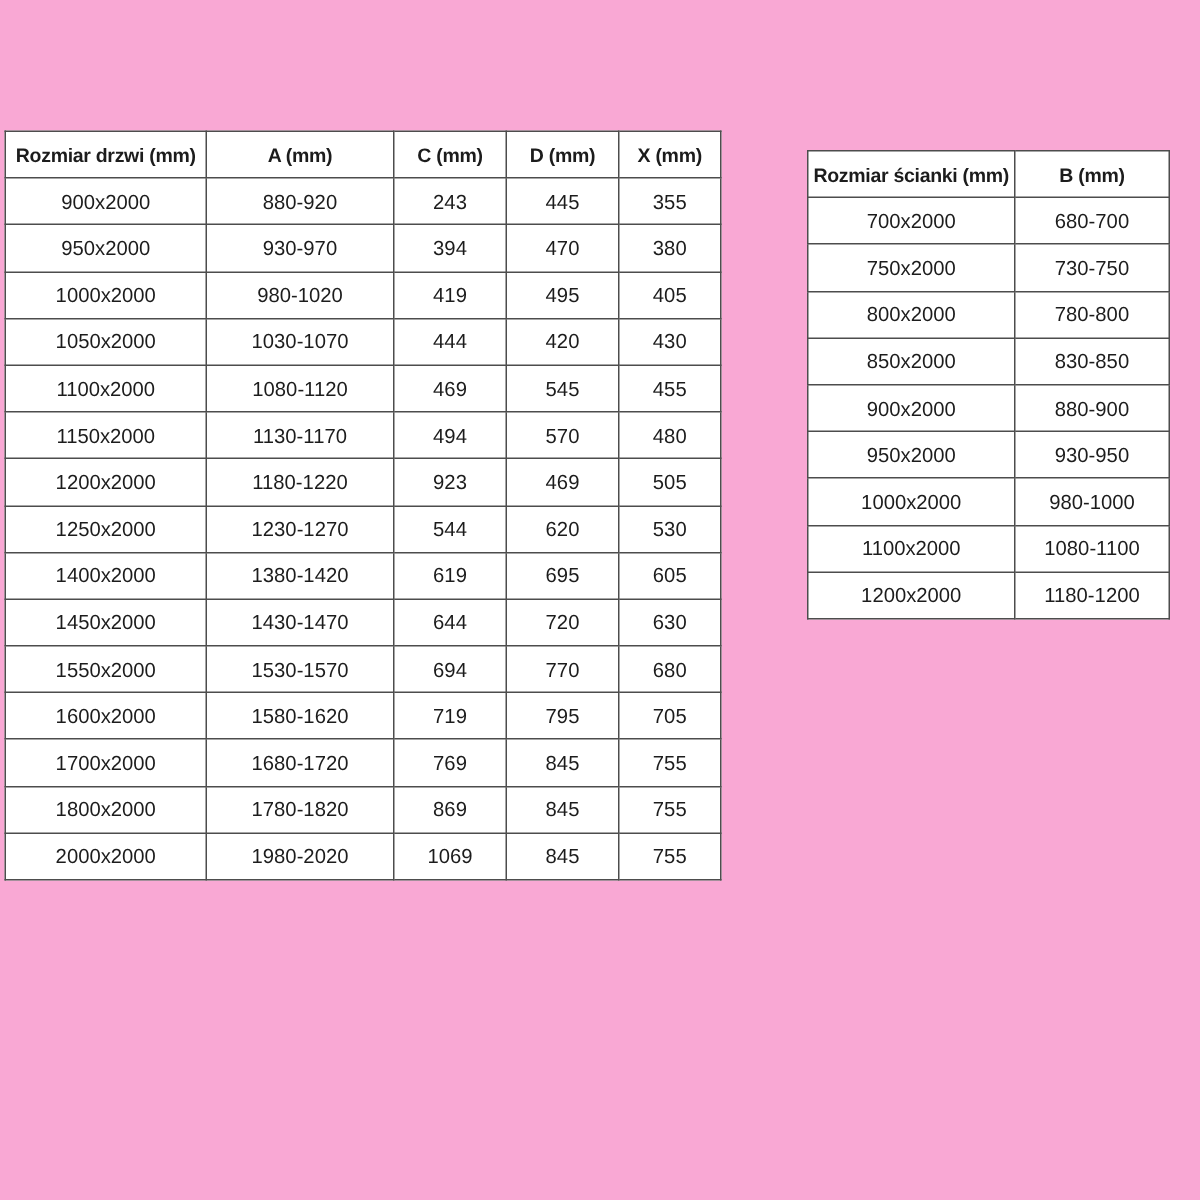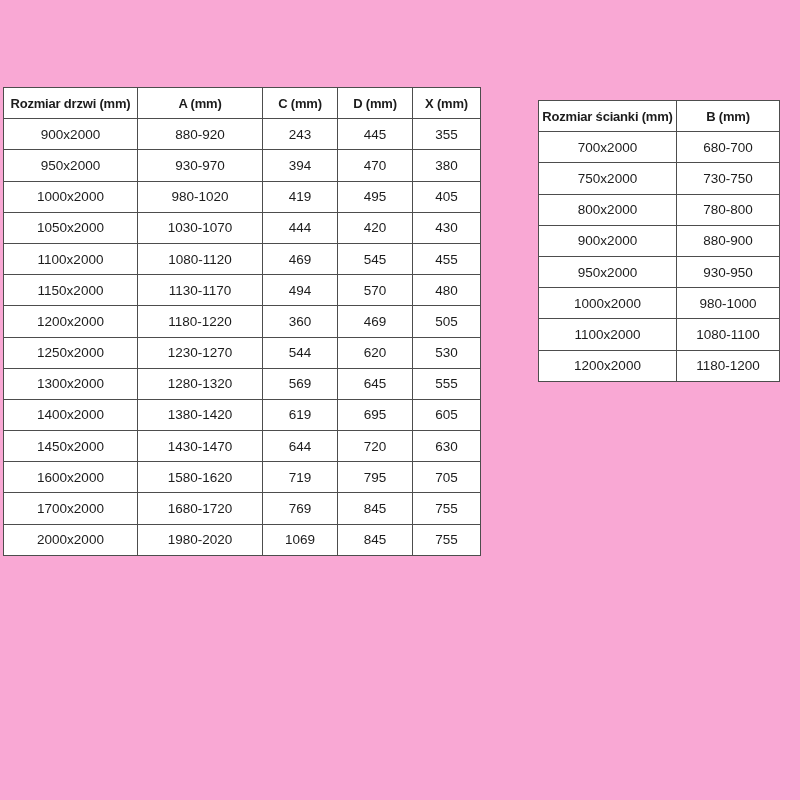--- a/index.html
+++ b/index.html
@@ -117,63 +117,70 @@
         <tr>
           <td>1150x2000</td>
           <td>1130-1170</td>
           <td>494</td>
           <td>570</td>
           <td>480</td>
         </tr>
         <tr>
           <td>1200x2000</td>
           <td>1180-1220</td>
-          <td>360</td>
+          <td>923</td>
           <td>469</td>
           <td>505</td>
         </tr>
         <tr>
           <td>1250x2000</td>
           <td>1230-1270</td>
           <td>544</td>
           <td>620</td>
           <td>530</td>
         </tr>
         <tr>
-          <td>1300x2000</td>
-          <td>1280-1320</td>
-          <td>569</td>
-          <td>645</td>
-          <td>555</td>
-        </tr>
-        <tr>
           <td>1400x2000</td>
           <td>1380-1420</td>
           <td>619</td>
           <td>695</td>
           <td>605</td>
         </tr>
         <tr>
           <td>1450x2000</td>
           <td>1430-1470</td>
           <td>644</td>
           <td>720</td>
           <td>630</td>
         </tr>
         <tr>
+          <td>1550x2000</td>
+          <td>1530-1570</td>
+          <td>694</td>
+          <td>770</td>
+          <td>680</td>
+        </tr>
+        <tr>
           <td>1600x2000</td>
           <td>1580-1620</td>
           <td>719</td>
           <td>795</td>
           <td>705</td>
         </tr>
         <tr>
           <td>1700x2000</td>
           <td>1680-1720</td>
           <td>769</td>
+          <td>845</td>
+          <td>755</td>
+        </tr>
+        <tr>
+          <td>1800x2000</td>
+          <td>1780-1820</td>
+          <td>869</td>
           <td>845</td>
           <td>755</td>
         </tr>
         <tr>
           <td>2000x2000</td>
           <td>1980-2020</td>
           <td>1069</td>
           <td>845</td>
           <td>755</td>
         </tr>
@@ -198,20 +205,24 @@
         </tr>
         <tr>
           <td>750x2000</td>
           <td>730-750</td>
         </tr>
         <tr>
           <td>800x2000</td>
           <td>780-800</td>
         </tr>
         <tr>
+          <td>850x2000</td>
+          <td>830-850</td>
+        </tr>
+        <tr>
           <td>900x2000</td>
           <td>880-900</td>
         </tr>
         <tr>
           <td>950x2000</td>
           <td>930-950</td>
         </tr>
         <tr>
           <td>1000x2000</td>
           <td>980-1000</td>

